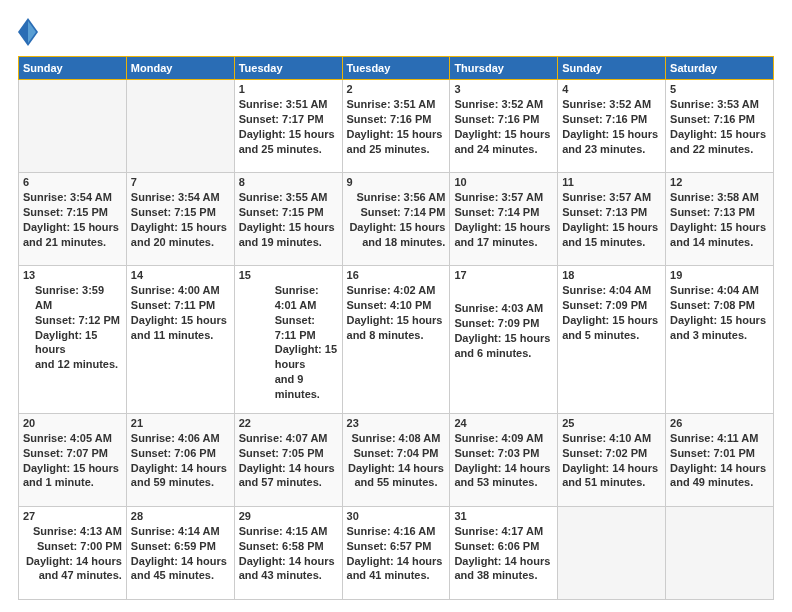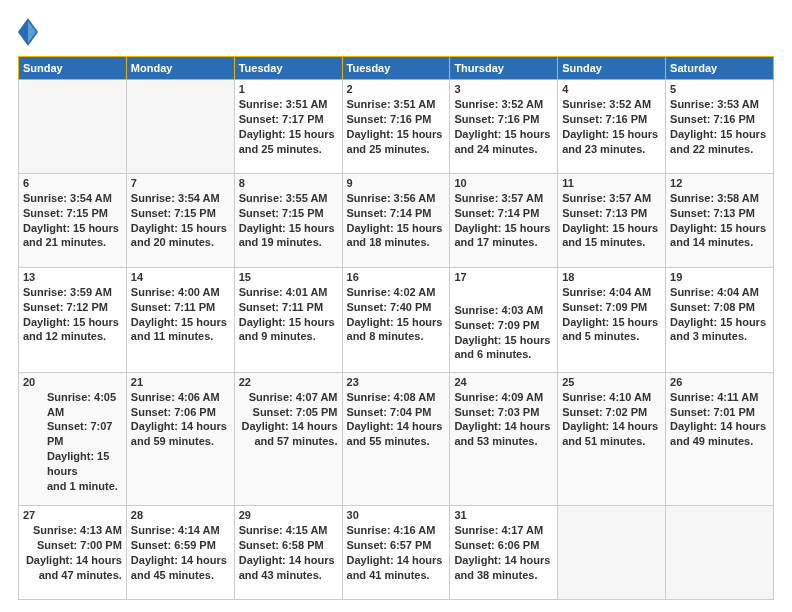--- a/index.html
+++ b/index.html
@@ -193,21 +193,21 @@
           </td>
           <td>
             <span class="day-num">8</span>
             <div class="day-info" style="white-space: pre-line;">Sunrise: 3:55 AM
 Sunset: 7:15 PM
 Daylight: 15 hours
 and 19 minutes.</div>
           </td>
           <td>
             <span class="day-num">9</span>
-            <div class="day-info" style="white-space: pre-line;">Sunrise: 3:56 AM
+            <div class="day-info" style="white-space: pre-line; text-align: right;">Sunrise: 3:56 AM
 Sunset: 7:14 PM
 Daylight: 15 hours
 and 18 minutes.</div>
           </td>
           <td>
             <span class="day-num">10</span>
             <div class="day-info" style="white-space: pre-line;">Sunrise: 3:57 AM
 Sunset: 7:14 PM
 Daylight: 15 hours
 and 17 minutes.</div>
@@ -223,43 +223,43 @@
             <span class="day-num">12</span>
             <div class="day-info" style="white-space: pre-line;">Sunrise: 3:58 AM
 Sunset: 7:13 PM
 Daylight: 15 hours
 and 14 minutes.</div>
           </td>
         </tr>
         <tr>
           <td>
             <span class="day-num">13</span>
-            <div class="day-info" style="white-space: pre-line;">Sunrise: 3:59 AM
+            <div class="day-info" style="white-space: pre-line; margin-left: 12px;">Sunrise: 3:59 AM
 Sunset: 7:12 PM
 Daylight: 15 hours
 and 12 minutes.</div>
           </td>
           <td>
             <span class="day-num">14</span>
             <div class="day-info" style="white-space: pre-line;">Sunrise: 4:00 AM
 Sunset: 7:11 PM
 Daylight: 15 hours
 and 11 minutes.</div>
           </td>
           <td>
             <span class="day-num">15</span>
-            <div class="day-info" style="white-space: pre-line;">Sunrise: 4:01 AM
+            <div class="day-info" style="white-space: pre-line; margin-left: 36px;">Sunrise: 4:01 AM
 Sunset: 7:11 PM
 Daylight: 15 hours
 and 9 minutes.</div>
           </td>
           <td>
             <span class="day-num">16</span>
             <div class="day-info" style="white-space: pre-line;">Sunrise: 4:02 AM
-Sunset: 7:40 PM
+Sunset: 4:10 PM
 Daylight: 15 hours
 and 8 minutes.</div>
           </td>
           <td>
             <span class="day-num">17</span>
             <div class="day-info" style="white-space: pre-line; margin-top: 20px;">Sunrise: 4:03 AM
 Sunset: 7:09 PM
 Daylight: 15 hours
 and 6 minutes.</div>
           </td>
@@ -274,42 +274,42 @@
             <span class="day-num">19</span>
             <div class="day-info" style="white-space: pre-line;">Sunrise: 4:04 AM
 Sunset: 7:08 PM
 Daylight: 15 hours
 and 3 minutes.</div>
           </td>
         </tr>
         <tr class="row-shade">
           <td>
             <span class="day-num">20</span>
-            <div class="day-info" style="white-space: pre-line; margin-left: 24px;">Sunrise: 4:05 AM
+            <div class="day-info" style="white-space: pre-line;">Sunrise: 4:05 AM
 Sunset: 7:07 PM
 Daylight: 15 hours
 and 1 minute.</div>
           </td>
           <td>
             <span class="day-num">21</span>
             <div class="day-info" style="white-space: pre-line;">Sunrise: 4:06 AM
 Sunset: 7:06 PM
 Daylight: 14 hours
 and 59 minutes.</div>
           </td>
           <td>
             <span class="day-num">22</span>
-            <div class="day-info" style="white-space: pre-line; text-align: right;">Sunrise: 4:07 AM
+            <div class="day-info" style="white-space: pre-line;">Sunrise: 4:07 AM
 Sunset: 7:05 PM
 Daylight: 14 hours
 and 57 minutes.</div>
           </td>
           <td>
             <span class="day-num">23</span>
-            <div class="day-info" style="white-space: pre-line;">Sunrise: 4:08 AM
+            <div class="day-info" style="white-space: pre-line; text-align: center;">Sunrise: 4:08 AM
 Sunset: 7:04 PM
 Daylight: 14 hours
 and 55 minutes.</div>
           </td>
           <td>
             <span class="day-num">24</span>
             <div class="day-info" style="white-space: pre-line;">Sunrise: 4:09 AM
 Sunset: 7:03 PM
 Daylight: 14 hours
 and 53 minutes.</div>

